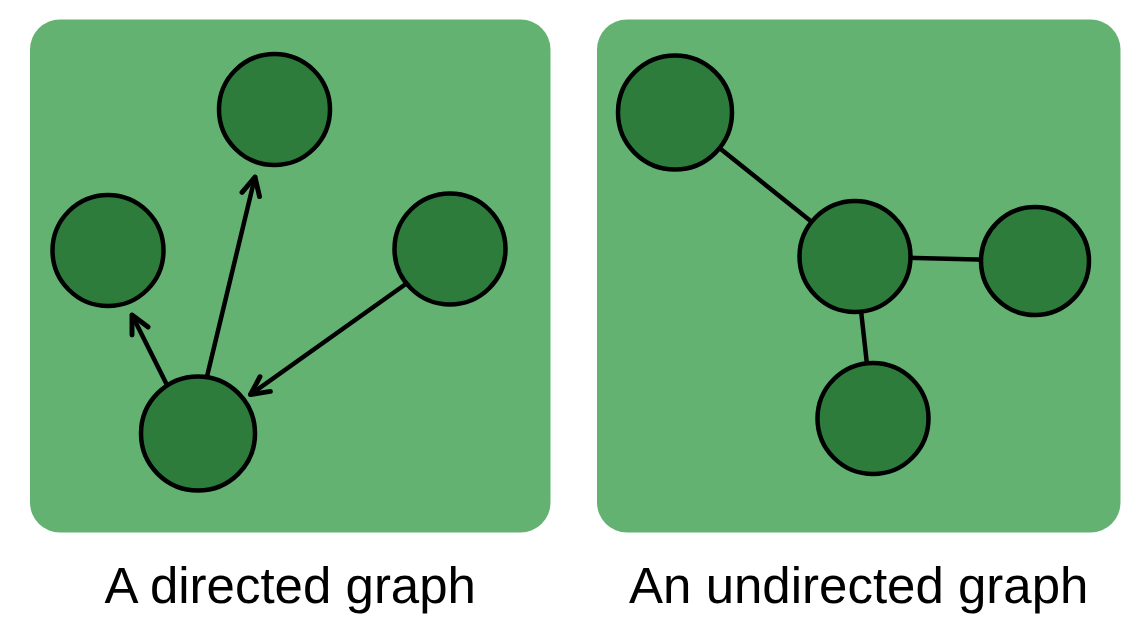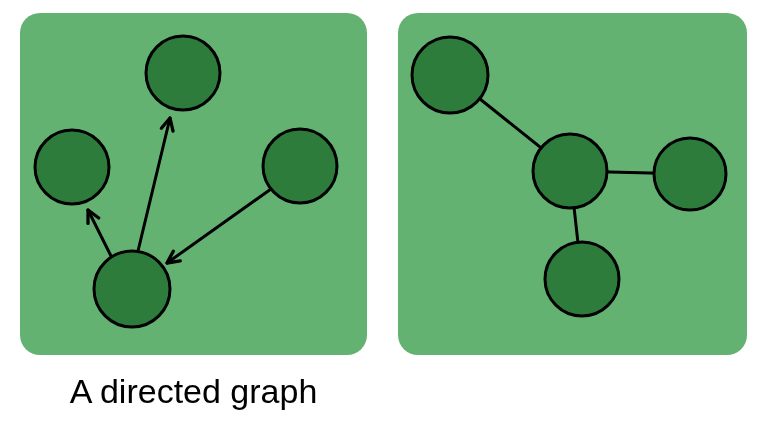--- a/index.html
+++ b/index.html
@@ -65,14 +65,15 @@
         <line x1="570" y1="171" x2="582" y2="279" stroke="#000000" stroke-width="3" stroke-linecap="round"></line>
         <circle cx="450" cy="75" r="38" fill="#2e7c3c" stroke="#000000" stroke-width="3"></circle>
         <circle cx="570" cy="171" r="37" fill="#2e7c3c" stroke="#000000" stroke-width="3"></circle>
         <circle cx="690" cy="174" r="36" fill="#2e7c3c" stroke="#000000" stroke-width="3"></circle>
         <circle cx="582" cy="279" r="37" fill="#2e7c3c" stroke="#000000" stroke-width="3"></circle>
       </g>
     </svg>
 
   <div class="caption caption-left">A directed graph</div>
 
+  <div class="caption caption-right">An undirected graph</div>
 
 </div>
 
 </body></html>

